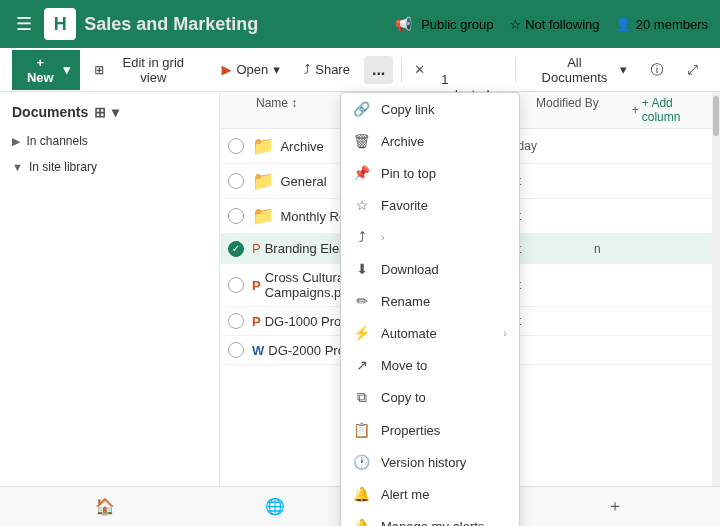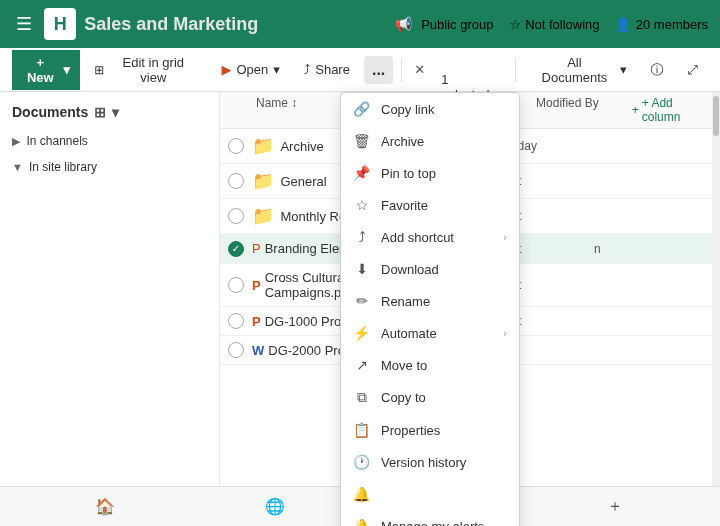--- a/index.html
+++ b/index.html
@@ -453,21 +453,20 @@
       <div class="menu-item">
         <span class="menu-icon">📌</span>
         <span class="menu-label">Pin to top</span>
       </div>
       <div class="menu-item">
         <span class="menu-icon">☆</span>
         <span class="menu-label">Favorite</span>
       </div>
       <div class="menu-item">
         <span class="menu-icon">⤴</span>
-        <span class="menu-label">Add shortcut</span>
         <span class="menu-arrow">›</span>
       </div>
       <div class="menu-item">
         <span class="menu-icon">⬇</span>
         <span class="menu-label">Download</span>
       </div>
       <div class="menu-item">
         <span class="menu-icon">✏</span>
         <span class="menu-label">Rename</span>
       </div>
@@ -487,20 +486,21 @@
       <div class="menu-item">
         <span class="menu-icon">📋</span>
         <span class="menu-label">Properties</span>
       </div>
       <div class="menu-item">
         <span class="menu-icon">🕐</span>
         <span class="menu-label">Version history</span>
       </div>
       <div class="menu-item">
         <span class="menu-icon">🔔</span>
+        <span class="menu-label">Alert me</span>
       </div>
       <div class="menu-item">
         <span class="menu-icon">🔔</span>
         <span class="menu-label">Manage my alerts</span>
       </div>
 
     </div>
   </div>
 
 </div>

